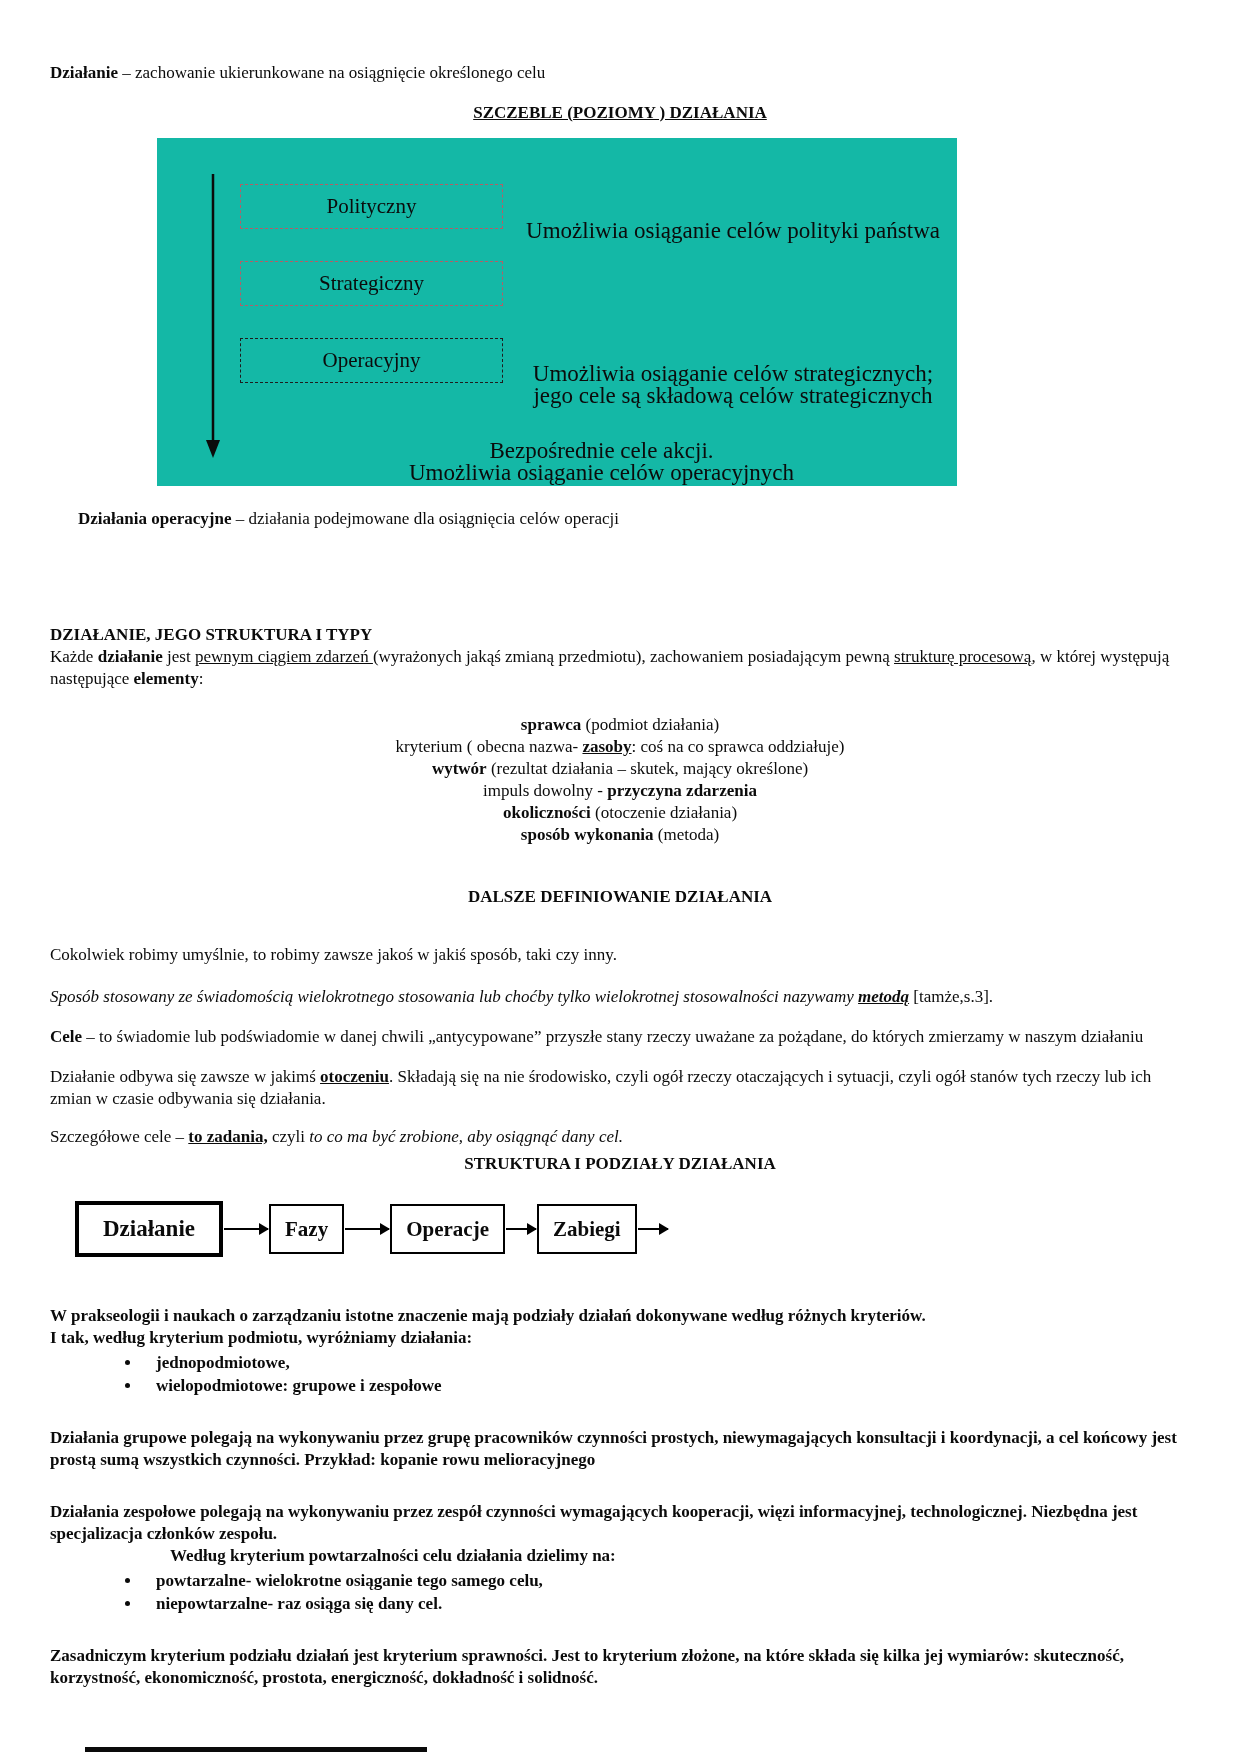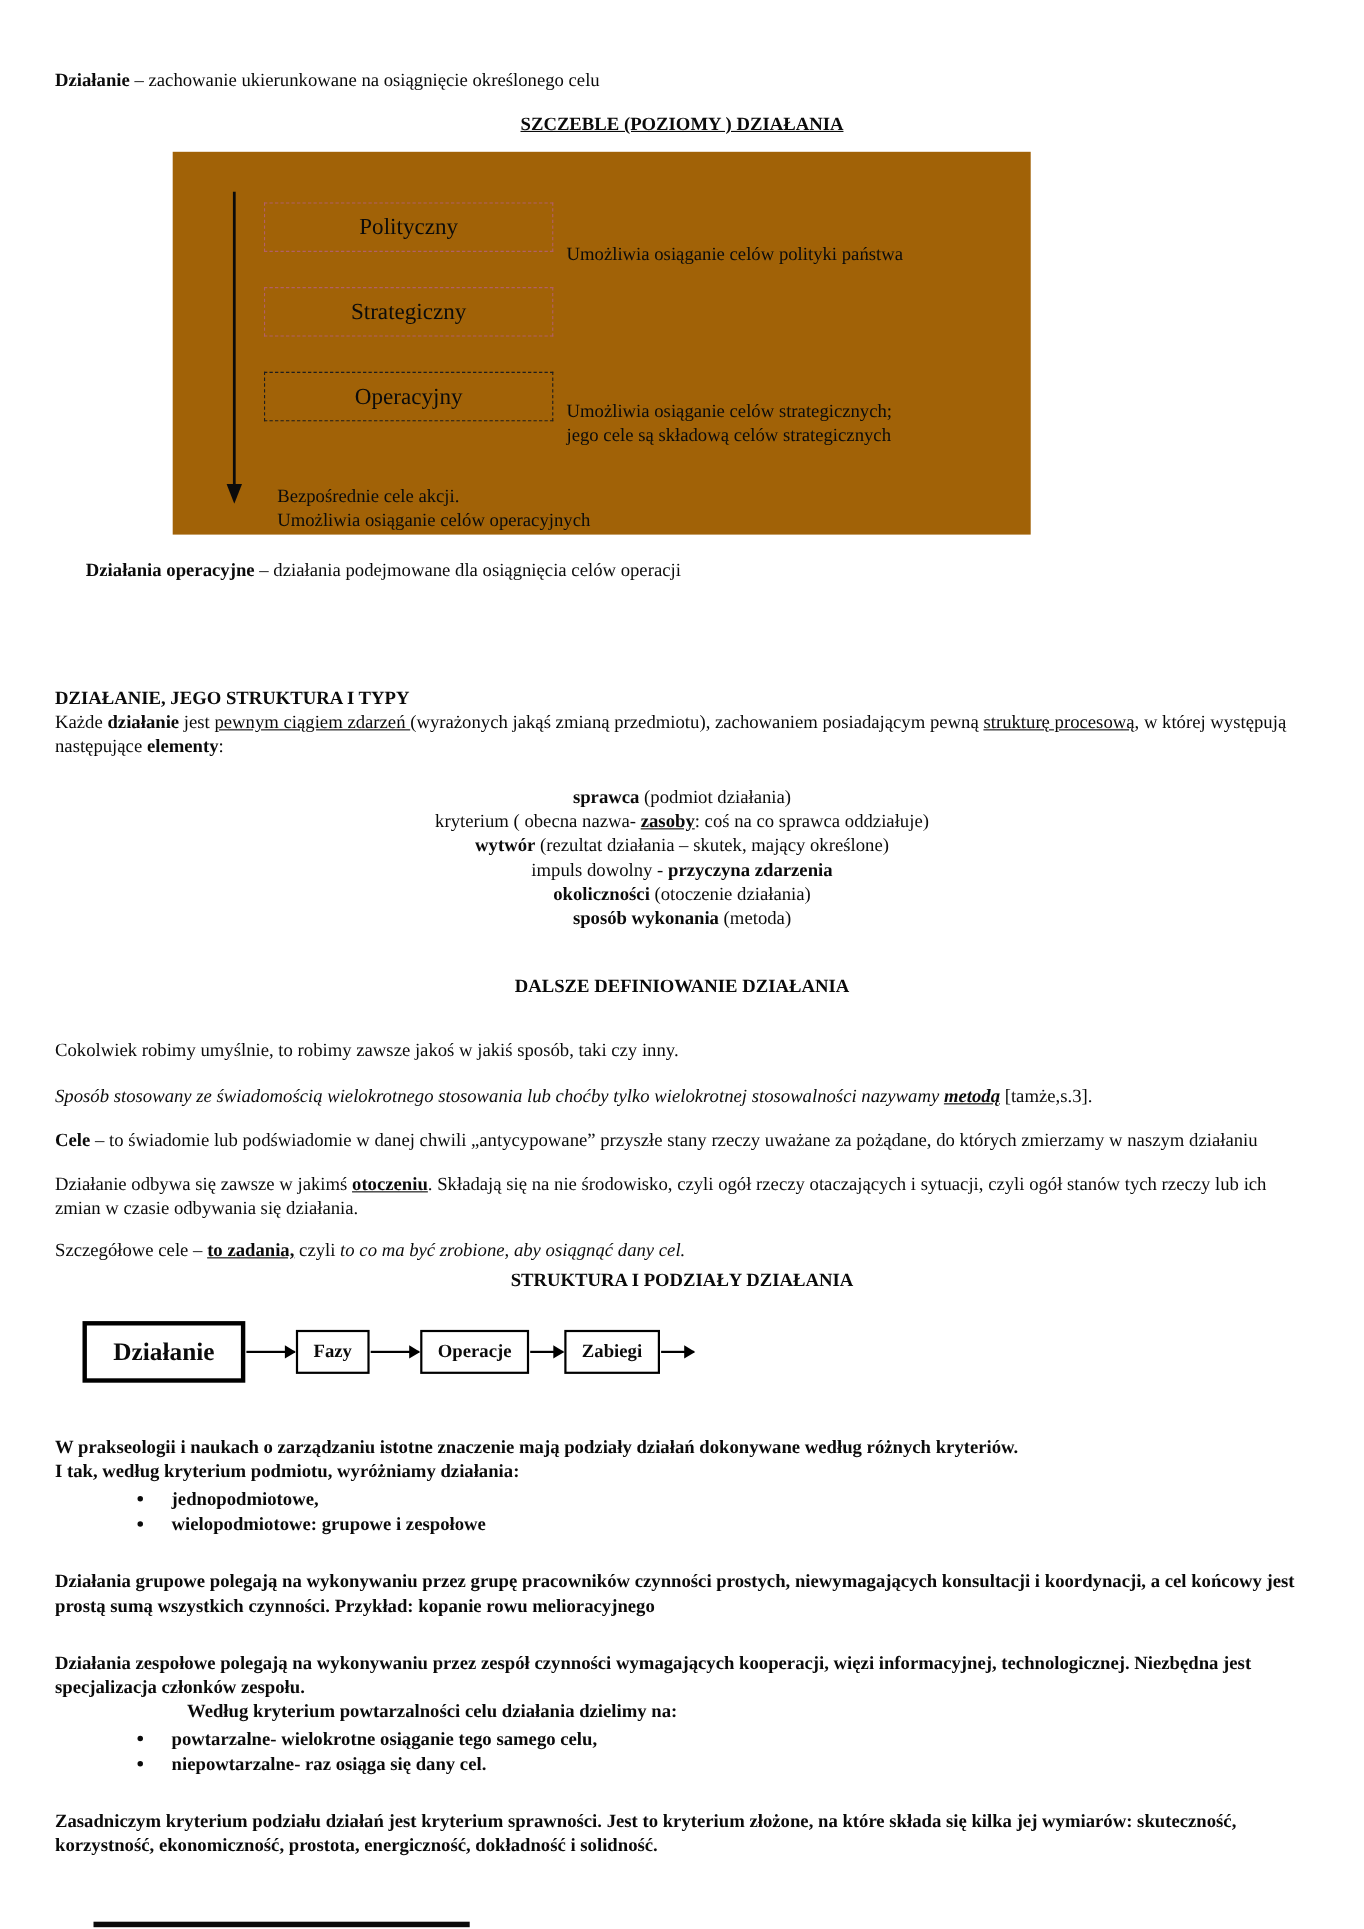--- a/index.html
+++ b/index.html
@@ -18,36 +18,37 @@
   b,.b{font-weight:bold;}
   .center{text-align:center;}
   .heading{font-size:17px;font-weight:bold;line-height:22px;}
   .underline{text-decoration:underline;}
 
   
   .panel{
     position:relative;
     margin:14px 0 0 107px;
     width:780px;height:348px;
-    background:#a16207;
+    background:#14b8a6;
+    padding-left:20px;
   }
   .v-arrow{position:absolute;left:47px;top:36px;}
   .rows{position:absolute;left:83px;top:30px;right:6px;}
   .lvl-row{display:flex;align-items:center;height:77px;}
   .lvl-box{
     width:263px;height:45px;flex:0 0 263px;
     display:flex;align-items:center;justify-content:center;
     font-size:21px;
     box-sizing:border-box;
   }
   .dash-red{border:1px dashed #b25f68;}
   .dash-black{border:1px dashed #1d1d1d;}
   .lvl-desc{
-    flex:1;
-    font-size:17px;line-height:22px;
+    flex:1;text-align:center;
+    font-size:23px;line-height:22px;
     white-space:pre-line;
     padding-left:12px;
     margin-top:48px;
   }
 
   .note{margin:22px 0 0 28px;}
 
   .sec2-head{margin-top:94px;}
   .sec2-para{margin-top:0;}
   .elements{margin-top:24px;text-align:center;font-size:17px;line-height:22px;}
@@ -56,23 +57,23 @@
   .h-dalsze{margin-top:40px;}
   .p-block{margin-top:20px;}
   .p-tight{margin-top:18px;}
 
   .h-struktura{margin-top:5px;}
 
   
   .flow{margin:26px 0 0 25px;display:flex;align-items:center;height:56px;}
   .flow-box{
     border:2px solid #000;background:#fff;
-    height:40px;box-sizing:border-box;
+    height:50px;box-sizing:border-box;
     display:flex;align-items:center;justify-content:center;
-    font-weight:bold;font-size:17px;
+    font-weight:bold;font-size:21px;
     padding:0 14px;
   }
   .flow-box.first{border-width:4px;font-size:23px;height:56px;padding:0 24px;}
   .flow-arrow{position:relative;width:44px;height:2px;background:#000;margin:0 1px;flex:0 0 44px;}
   .flow-arrow::after{
     content:"";position:absolute;right:-1px;top:-5px;
     border-left:10px solid #000;
     border-top:6px solid transparent;
     border-bottom:6px solid transparent;
   }

